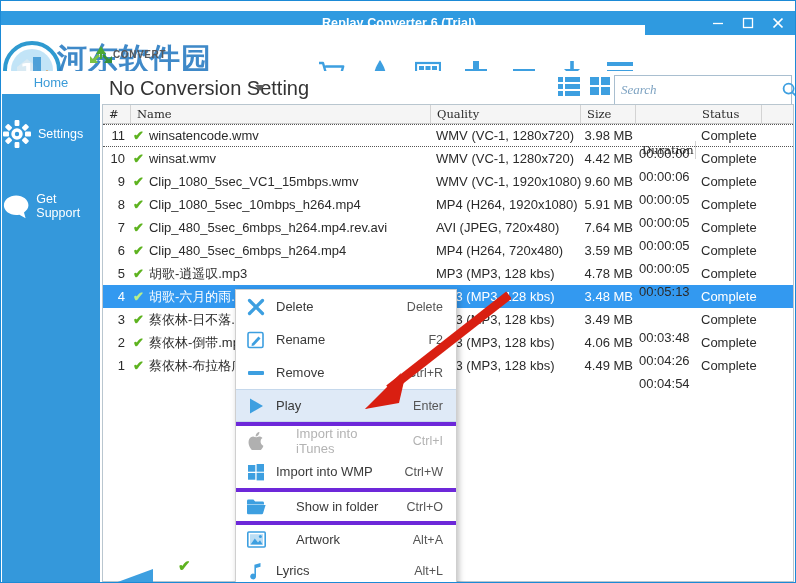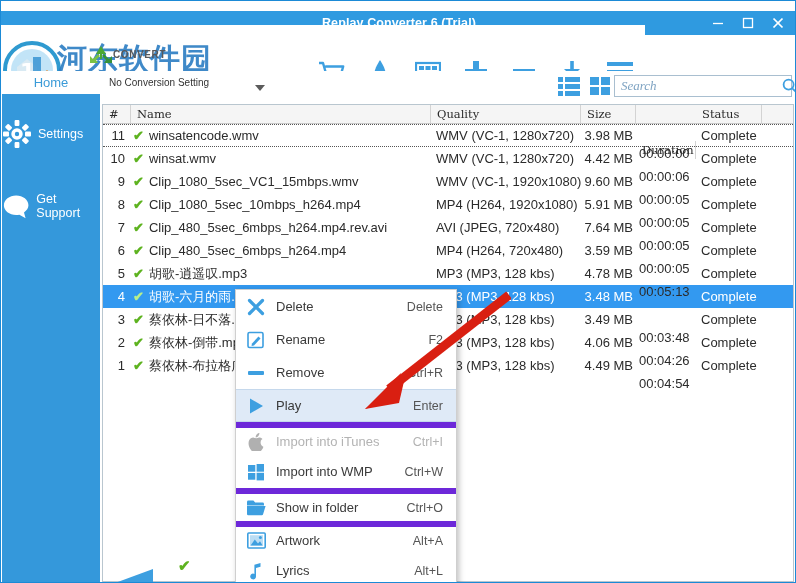--- a/index.html
+++ b/index.html
@@ -131,39 +131,39 @@
     background: #ffffff;
   }
 
   
   .setting-row {
     position: absolute; left: 0; top: 0;
     width: 696px; height: 32px;
   }
   .setting-label {
     position: absolute; left: 9px; top: 6px;
-    font-size: 10px; color: #333333;
+    font-size: 20px; color: #333333;
   }
   .caret-down {
     position: absolute; left: 155px; top: 14px;
     width: 0; height: 0;
     border-left: 5px solid transparent;
     border-right: 5px solid transparent;
     border-top: 6px solid #5b5b5b;
   }
   .view-toggles {
     position: absolute; right: 185px; top: 5px;
     display: flex; gap: 9px;
   }
   .vt {
     width: 22px; height: 20px;
   }
   .searchbox {
     position: absolute; right: 4px; top: 4px;
-    width: 178px; height: 22px;
+    width: 178px; height: 30px;
     border: 1px solid #a9bfd0;
     background: #ffffff;
     display: flex; align-items: center;
   }
   .searchbox input {
     flex: 1; height: 20px;
     border: 0; outline: 0;
     padding: 0 4px 0 6px;
     font-family: "Liberation Serif", serif;
     font-style: italic;
@@ -240,21 +240,21 @@
     box-shadow: 2px 2px 6px rgba(0,0,0,.25);
     z-index: 50;
     overflow: hidden;
   }
   .mi {
     position: relative;
     height: 33px;
     display: flex; align-items: center;
     font-size: 13px; color: #3a3a3a;
   }
-  .mi.sep-top { border-top: 6px solid #6d28d9; }
+  .mi.sep-top { border-top: 4px solid #6d28d9; gap: 20px; }
   .mi.highlight { background: #dfeaf7; border-top: 1px solid #c5d8ec; border-bottom: 1px solid #c5d8ec; }
   .mi.disabled { color: #b3b3b3; }
   .mi .mi-icon {
     width: 40px; height: 33px;
     display: flex; align-items: center; justify-content: center;
     color: #3d9fe0;
   }
   .mi .mi-label { flex: 1; }
   .mi .mi-shortcut {
     margin-right: 13px;

